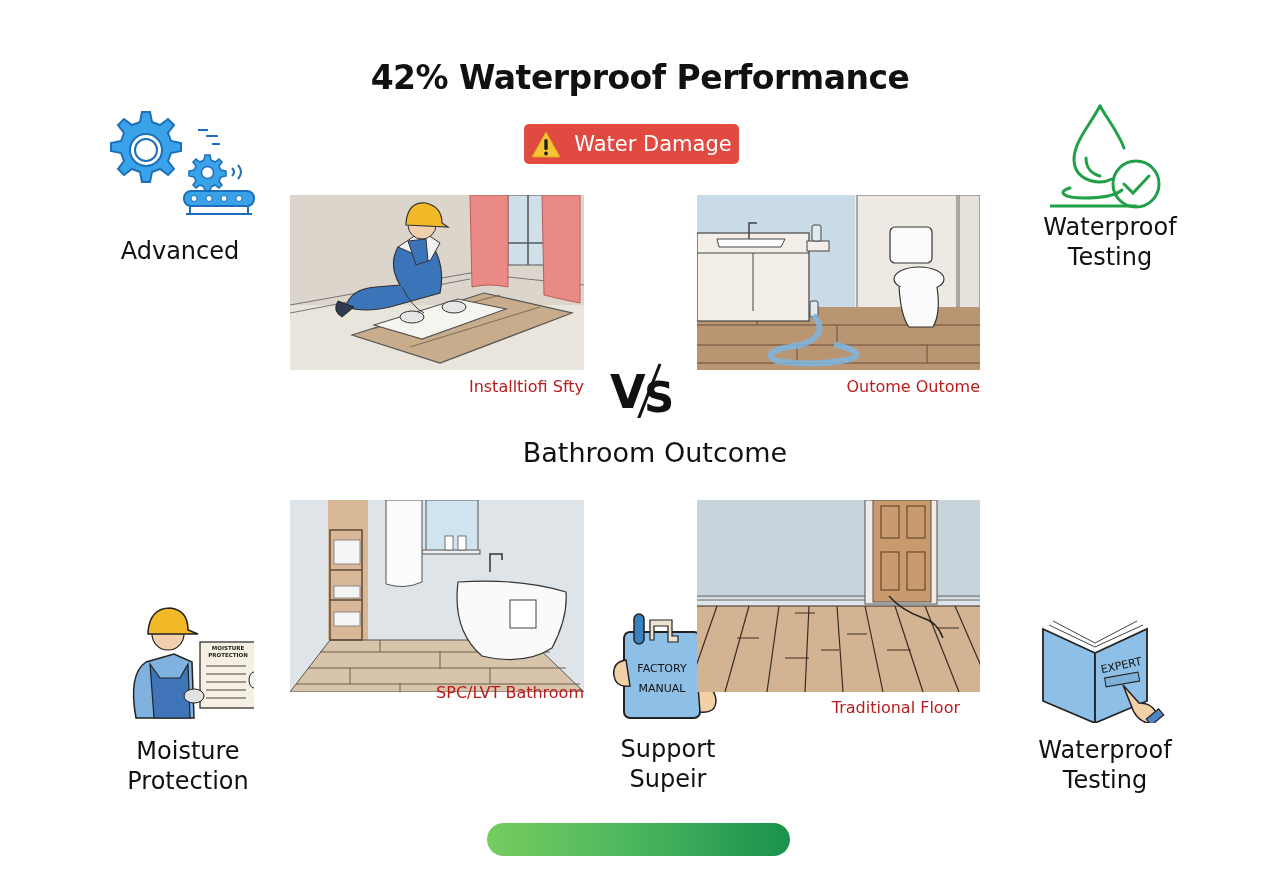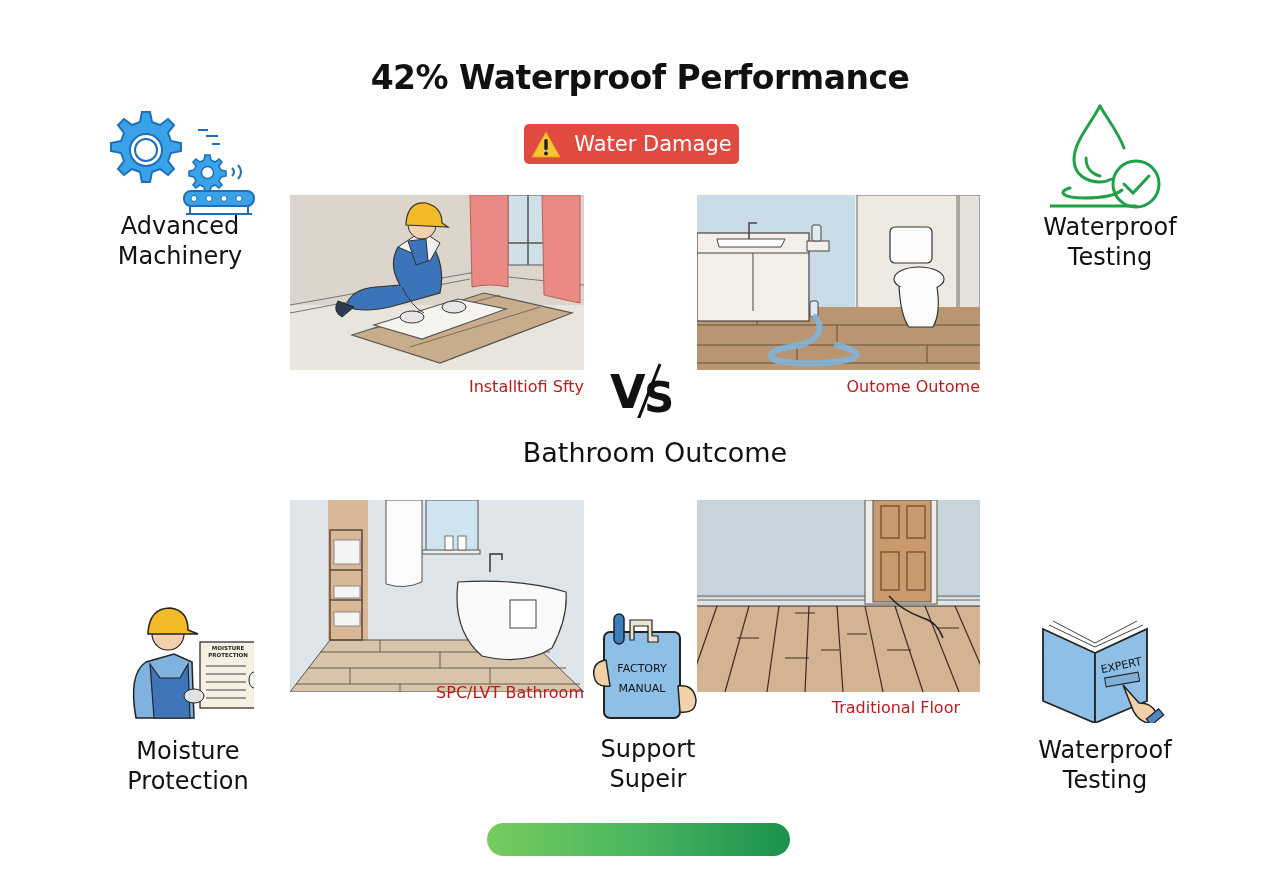--- a/index.html
+++ b/index.html
@@ -45,23 +45,22 @@
     <g fill="#fff" stroke="#1c6fb8" stroke-width="1">
         <circle cx="92" cy="90.5" r="3"></circle>
         <circle cx="107" cy="90.5" r="3"></circle>
         <circle cx="122" cy="90.5" r="3"></circle>
         <circle cx="137" cy="90.5" r="3"></circle>
       </g>
     <path d="M88 98 v8 M146 98 v8 M84 106 h66" stroke="#1c6fb8" stroke-width="2"></path>
     <path d="M96 22 h10 M104 28 h12 M110 36 h8" stroke="#1c6fb8" stroke-width="2"></path>
     <path d="M130 60 q4 4 0 8 M136 57 q6 7 0 14" fill="none" stroke="#1c6fb8" stroke-width="2"></path>
   </svg>
-  <div class="abs side-label" style="left:0;top:103px;width:160px;">
+  <div class="abs side-label" style="left:0;top:128px;width:160px;">
     <div>Advanced</div>
-    <div>Machinery</div>
   </div>
 </div>
 
 <div class="abs" style="left:1030px;top:100px;width:160px;height:180px;">
   <svg class="abs" style="left:20px;top:2px;" width="120" height="108" viewBox="0 0 120 108">
     <g fill="none" stroke="#21a147" stroke-width="3" stroke-linecap="round">
       <path d="M50 4 C38 26 24 40 24 58 C24 72 36 80 50 80 C54 80 58 79 62 77"></path>
       <path d="M50 4 C58 18 68 30 74 46"></path>
       <path d="M36 56 C36 66 42 72 50 74"></path>
       <path d="M20 86 C6 90 14 96 34 96 C52 96 66 93 72 88"></path>
@@ -149,21 +148,21 @@
     <rect x="44" y="40" width="26" height="24" fill="#f4f4f4" stroke="#777" stroke-width="0.8"></rect>
     <rect x="44" y="86" width="26" height="12" fill="#f4f4f4" stroke="#777" stroke-width="0.8"></rect>
     <rect x="44" y="112" width="26" height="14" fill="#f4f4f4" stroke="#777" stroke-width="0.8"></rect>
     <path d="M168 82 Q162 130 192 156 Q234 166 262 148 Q278 118 276 92 Q230 78 168 82 Z" fill="#fafafa" stroke="#333" stroke-width="1.2"></path>
     <path d="M200 72 V54 H212 V60" fill="none" stroke="#333" stroke-width="1.5"></path>
     <rect x="220" y="100" width="26" height="28" fill="#fff" stroke="#444" stroke-width="1"></rect>
   </svg>
 </div>
 <div class="abs caption" style="left:290px;top:683px;width:294px;">SPC/LVT Bathroom</div>
 
-<div class="abs" style="left:584px;top:612px;width:128px;height:190px;">
+<div class="abs" style="left:604px;top:612px;width:128px;height:190px;">
   <svg class="abs" style="left:8px;top:0;" width="110" height="108" viewBox="0 0 110 108">
     <rect x="12" y="20" width="76" height="86" rx="6" fill="#8ebfe6" stroke="#222" stroke-width="2"></rect>
     <rect x="22" y="2" width="10" height="30" rx="5" fill="#3a7fc0" stroke="#222" stroke-width="1.5"></rect>
     <path d="M38 8 H60 V24 H66 V30 H56 V14 H42 V28 H38 Z" fill="#ede4d0" stroke="#222" stroke-width="1.2"></path>
     <text x="50" y="60" text-anchor="middle" font-family="DejaVu Sans, sans-serif" font-size="11" fill="#111">FACTORY</text>
     <text x="50" y="80" text-anchor="middle" font-family="DejaVu Sans, sans-serif" font-size="11" fill="#111">MANUAL</text>
     <path d="M14 48 Q0 50 2 64 Q4 76 18 74 Z" fill="#f2d0a8" stroke="#222" stroke-width="1.5"></path>
     <path d="M86 74 Q102 72 104 88 Q104 102 88 100 Z" fill="#f2d0a8" stroke="#222" stroke-width="1.5"></path>
   </svg>
   <div class="abs side-label" style="left:0;top:122px;width:128px;">

